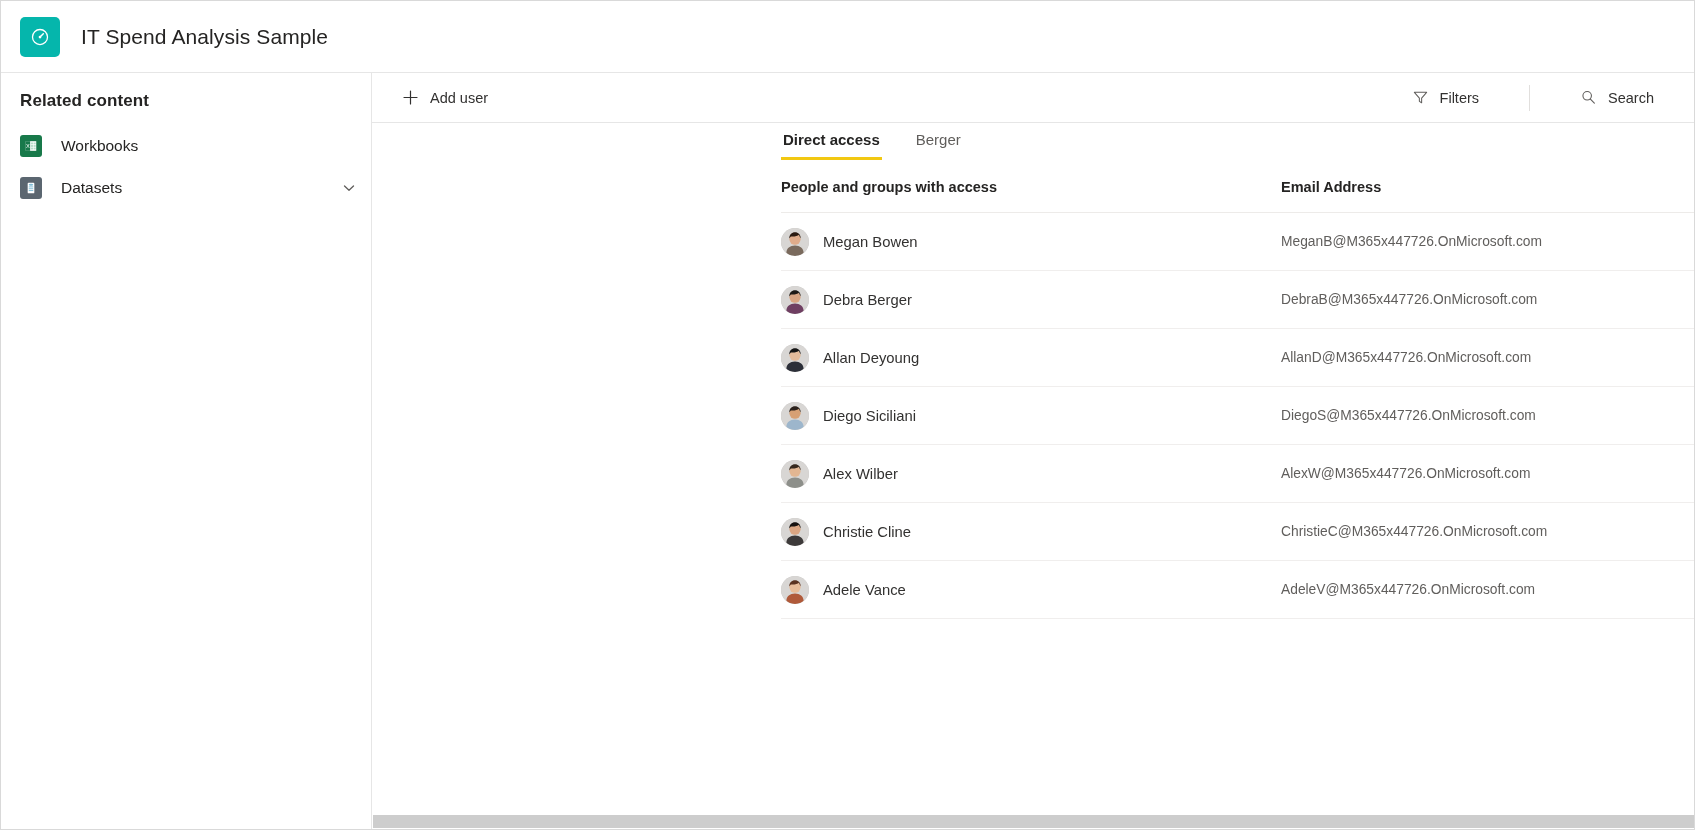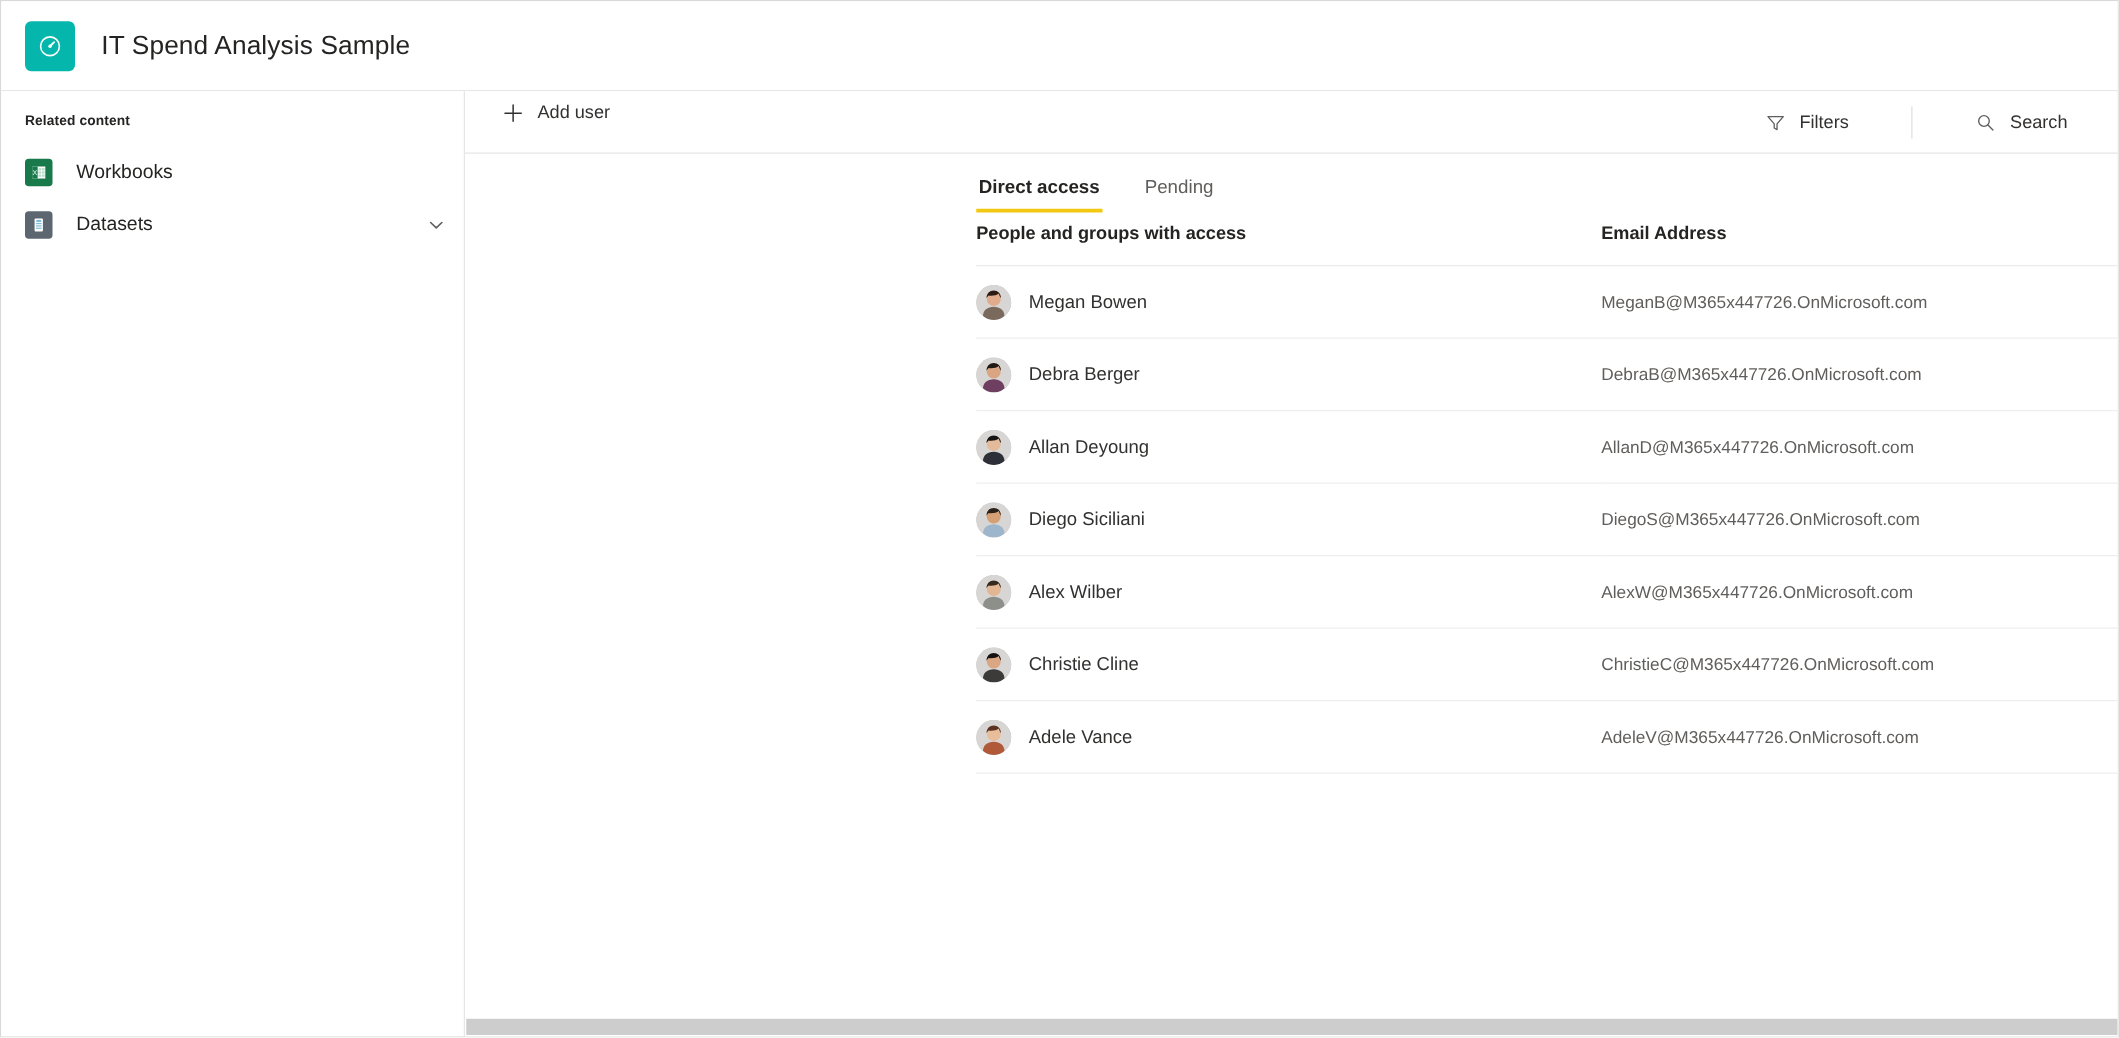--- a/index.html
+++ b/index.html
@@ -57,21 +57,21 @@
 
   
   .sidebar {
     width: 371px;
     min-width: 371px;
     border-right: 1px solid #e6e6e6;
     background: #ffffff;
     padding-top: 18px;
   }
   .sidebar-heading {
-    font-size: 11px;
+    font-size: 17px;
     font-weight: bold;
     color: #252423;
     padding: 0 0 0 19px;
     margin-bottom: 14px;
     letter-spacing: .1px;
   }
   .side-item {
     height: 42px;
     display: flex;
     align-items: center;
@@ -110,21 +110,21 @@
     flex-direction: column;
     min-width: 0;
     background: #ffffff;
   }
 
   
   .cmdbar {
     height: 50px;
     min-height: 50px;
     display: flex;
-    align-items: flex-start;
+    align-items: center;
     border-bottom: 1px solid #e6e6e6;
     padding-left: 20px;
     padding-right: 0;
   }
   .cmd-btn {
     display: flex;
     align-items: center;
     height: 34px;
     padding: 0 10px;
     cursor: pointer;
@@ -144,21 +144,21 @@
   .vsep {
     width: 1px;
     height: 26px;
     background: #e1dfdd;
     margin: 0 16px;
   }
 
   
   .tabbar {
     display: flex;
-    align-items: center;
+    align-items: flex-start;
     height: 48px;
     min-height: 48px;
     padding-left: 409px;
     margin-top: 8px;
   }
   .tab {
     font-size: 15px;
     color: #605e5c;
     padding: 0 2px 9px 2px;
     margin-right: 32px;
@@ -326,21 +326,21 @@
                 <path d="M11 10.6 L15.2 14.9" stroke-linecap="round"></path>
               </svg>
             </span>
             <span>Search</span>
           </div>
         </div>
       </div>
 
       <div class="tabbar">
         <div class="tab active">Direct access</div>
-        <div class="tab">Pending</div>
+        <div class="tab">Berger</div>
       </div>
 
       <div class="table-wrap">
         <table class="tbl">
           <colgroup>
             <col class="col-people">
               <col class="col-email">
           </colgroup>
           <thead>
             <tr>

